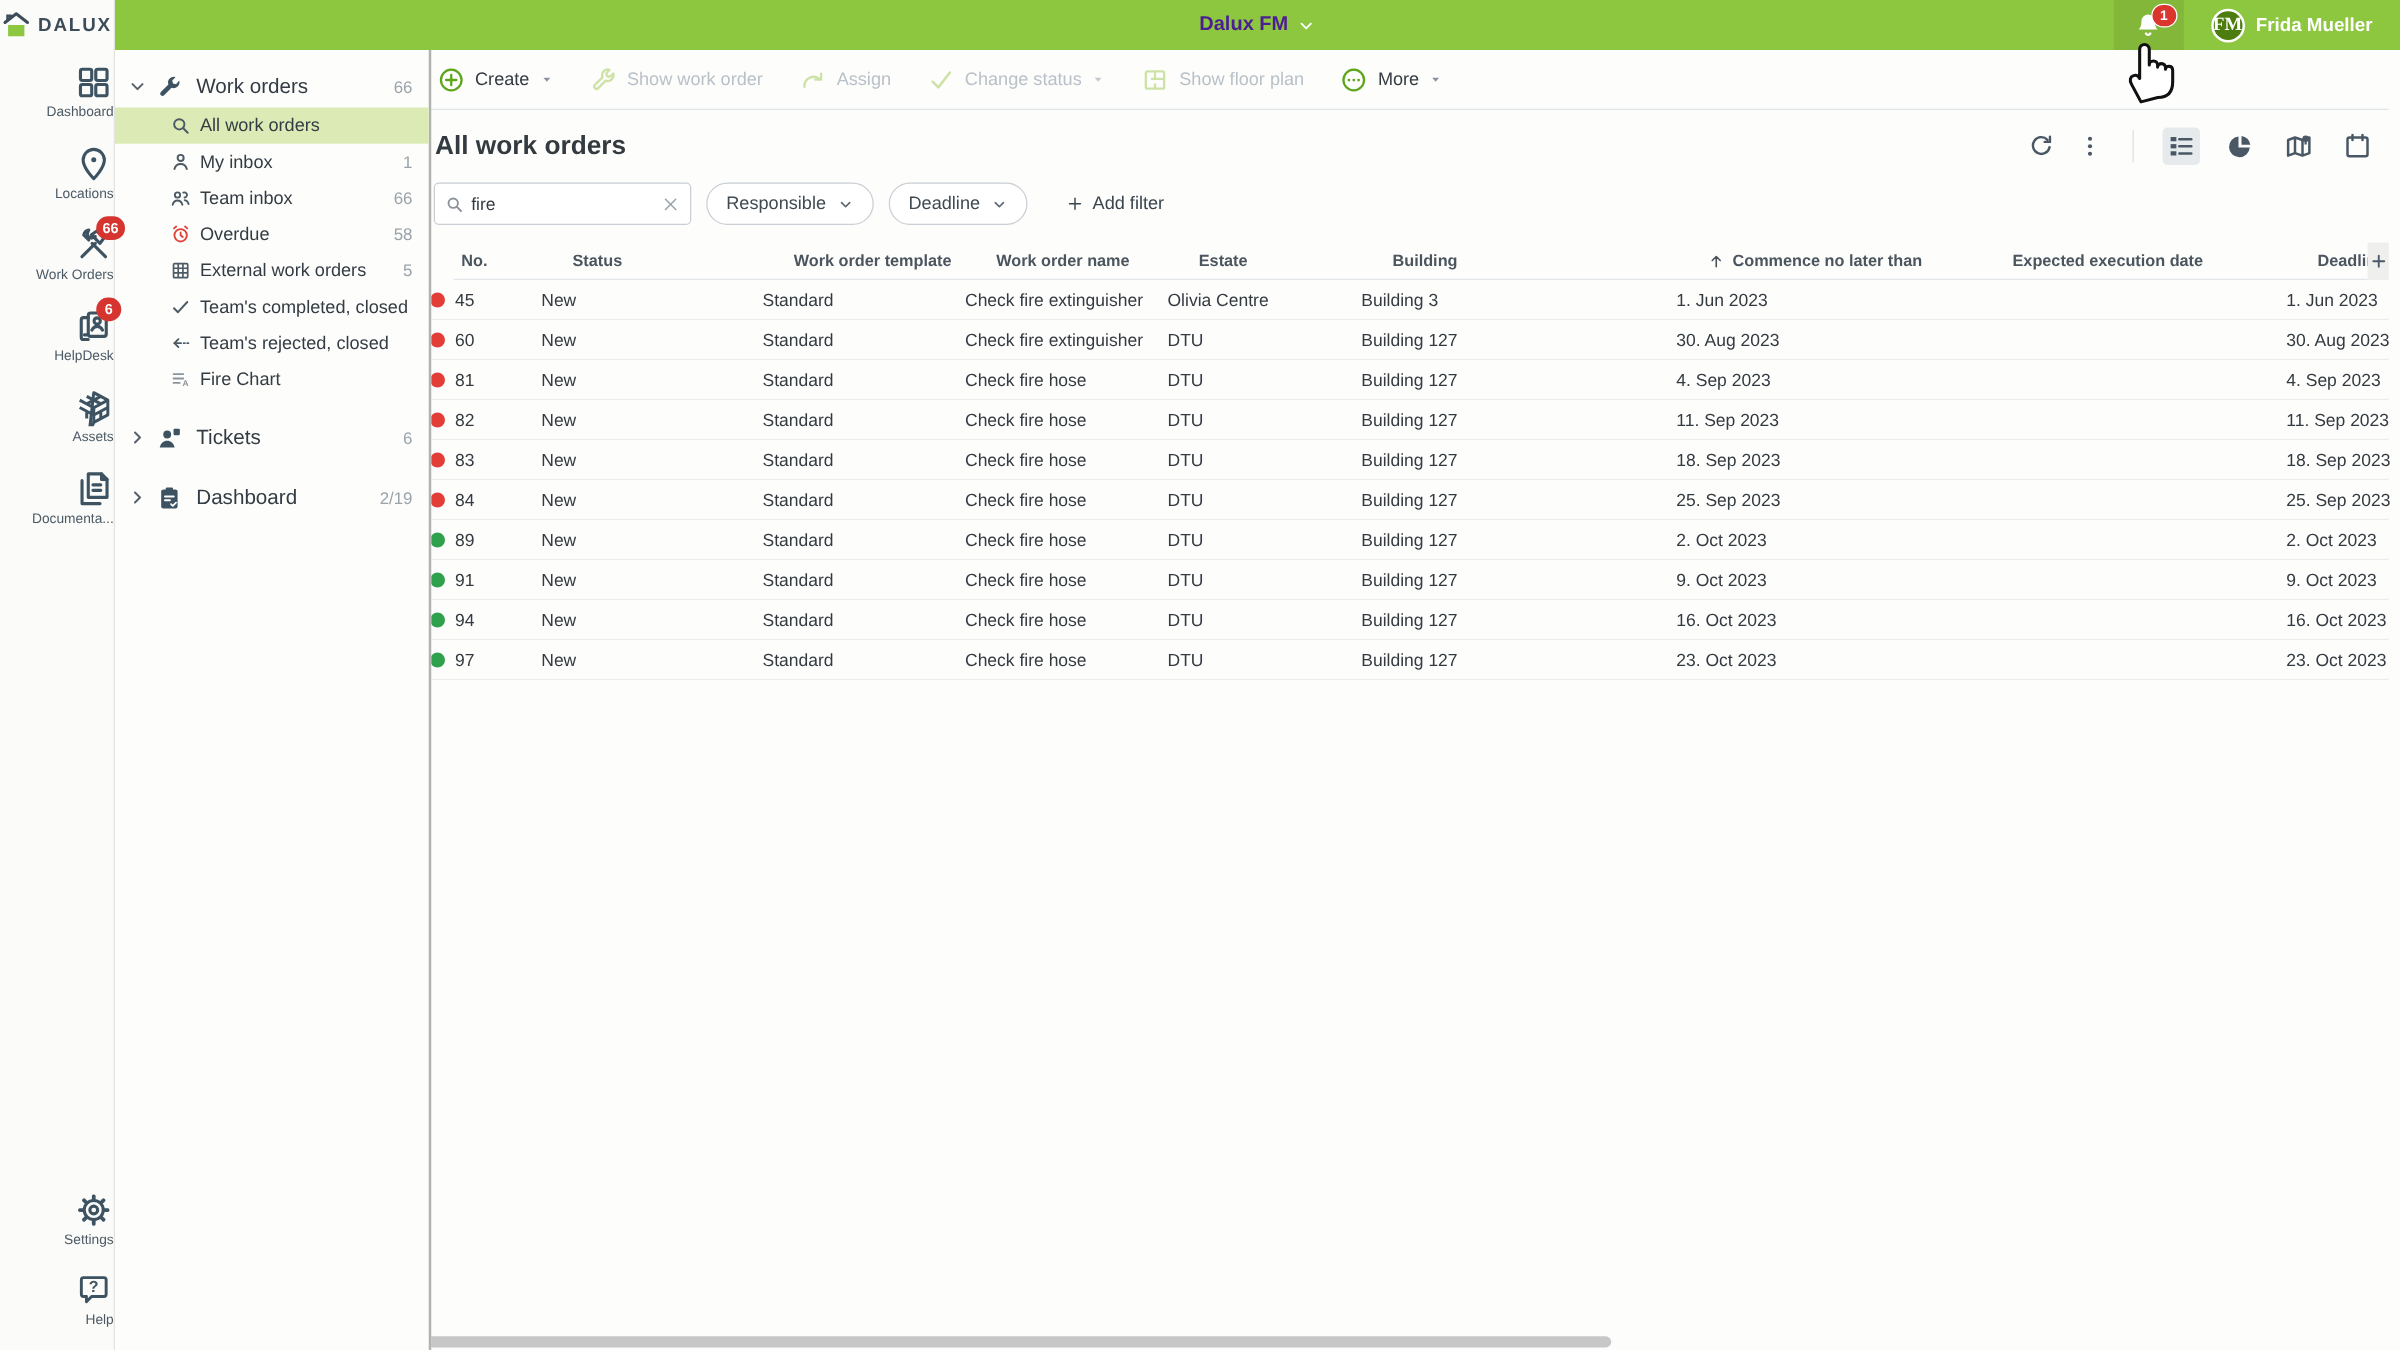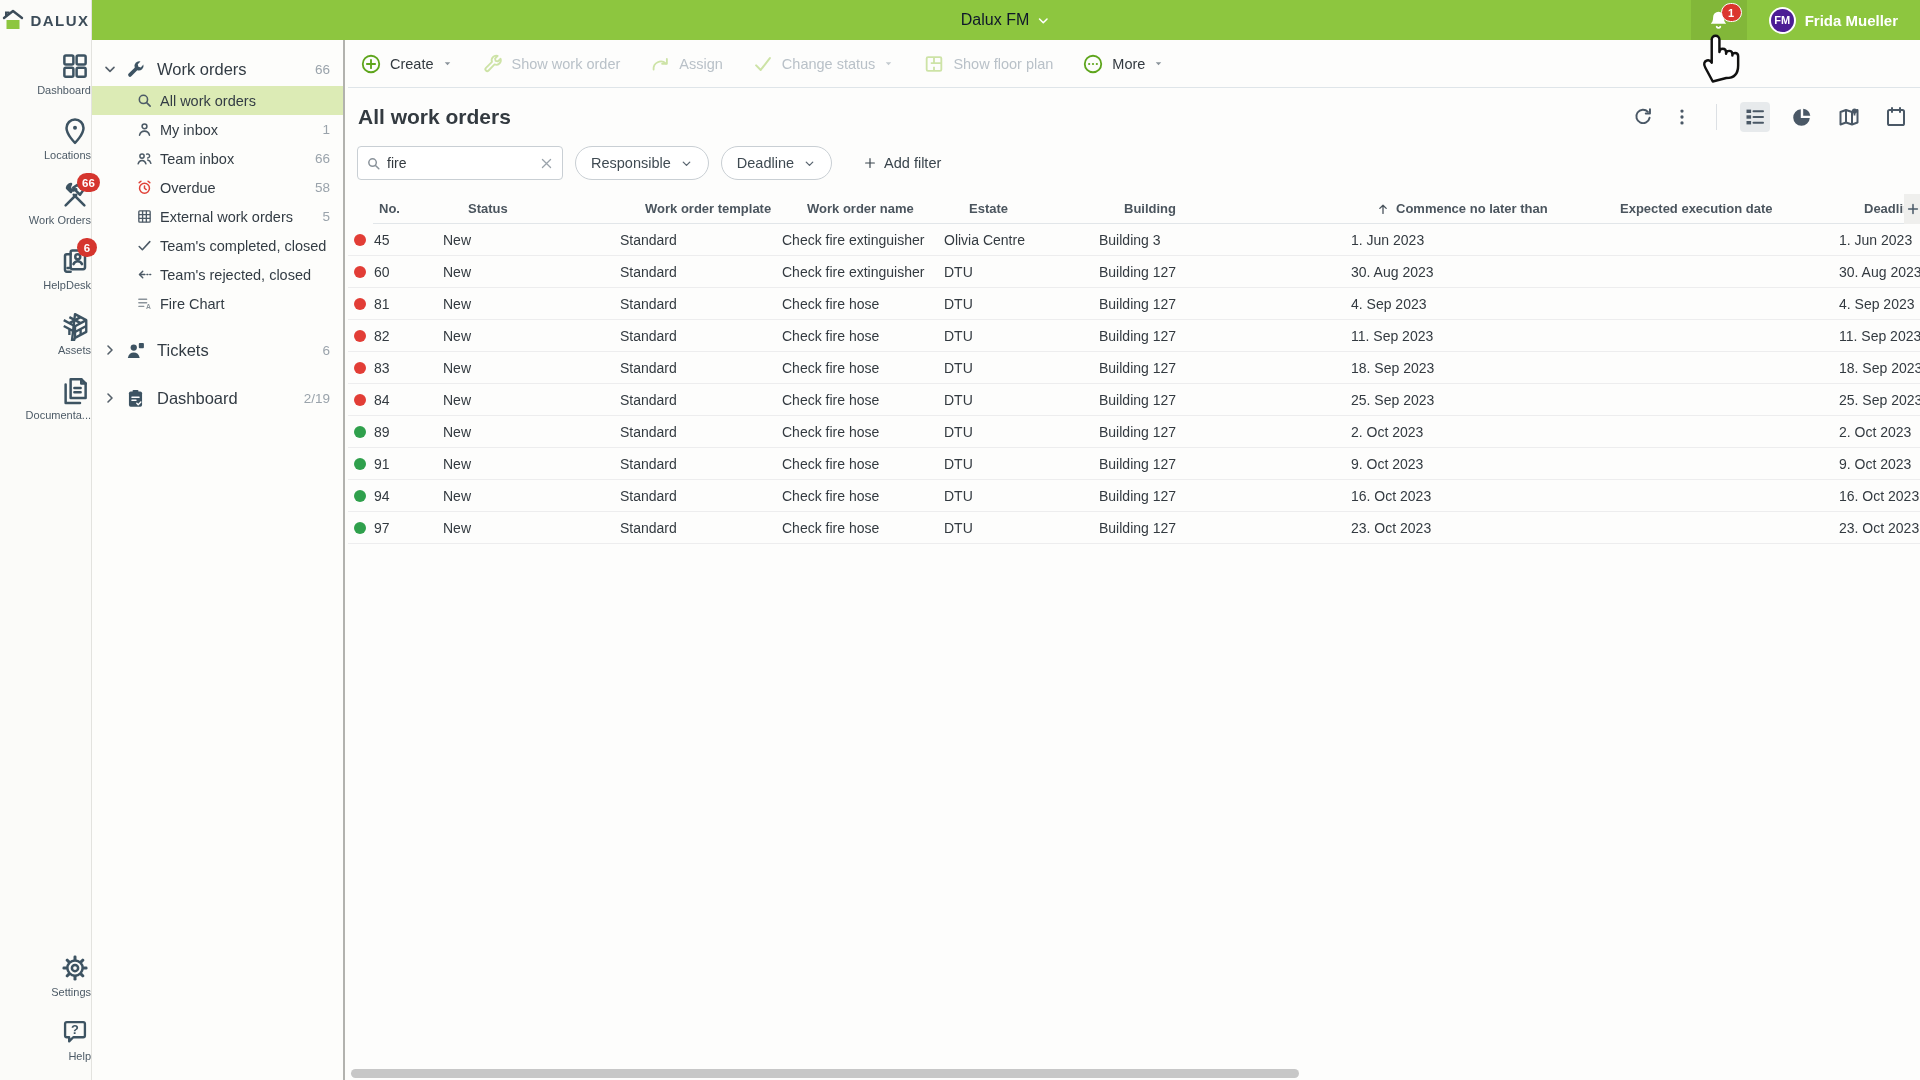--- a/index.html
+++ b/index.html
@@ -20,30 +20,30 @@
   .rail-badge { position:absolute; top:-7px; left:18px; min-width:20px; height:19px; padding:0 5px;
     background:#d5352e; color:#fff; font-size:11.5px; font-weight:700; border-radius:10px;
     display:flex; align-items:center; justify-content:center; }
   .rail-badge:empty { display:none; }
   .rail-bottom { position:absolute; bottom:14px; left:0; width:100%; display:flex; flex-direction:column; gap:14px; }
 
   
   .topbar { position:absolute; left:92px; top:0; width:1828px; height:40px; background:#8dc63f; z-index:4;
     display:flex; align-items:center; }
   .tb-title { position:absolute; left:50%; transform:translateX(-50%); display:flex; align-items:center; gap:7px;
-    color:#0f172a; font-size:16px; font-weight:400; cursor:pointer;text-align:center; }
+    color:#4c1d95; font-size:16px; font-weight:700; cursor:pointer;text-align:center; }
   .tb-right { position:absolute; right:22px; height:40px; display:flex; align-items:center; gap:22px; }
   .bell-btn { width:56px; height:40px; background:#82b739; display:flex; align-items:center; justify-content:center;
     position:relative; cursor:pointer; }
   .bell-badge { position:absolute; top:3px; right:5px; min-width:21px; height:19px; padding:0 5px; background:#db362e;
     border:1.5px solid #fff; border-radius:10px; color:#fff; font-size:11px; font-weight:700;
     display:flex; align-items:center; justify-content:center; }
   .user { display:flex; align-items:center; gap:9px; cursor:pointer; }
-  .avatar { width:27px; height:27px; border-radius:50%; background:#4c1d95; border:2px solid #fff;
-    color:#fff; font-size:11px; font-weight:700; display:flex; align-items:center; justify-content:center; }
+  .avatar { width:27px; height:27px; border-radius:50%; background:#4d7c0f; border:2px solid #fff;
+    color:#fff; font-size:15px; font-weight:700; display:flex; align-items:center; justify-content:center;font-family:Liberation Serif, serif; }
   .user-name { color:#fff; font-size:15px; font-weight:600; }
 
   
   .sidebar2 { position:absolute; left:92px; top:40px; width:253px; height:1040px; background:#fdfdfb;
     border-right:2px solid #b2b2ae; z-index:3; }
   .sb-header, .sb-section { display:flex; align-items:center; padding-left:10px; cursor:pointer; }
   .sb-header { margin-top:14px; height:30px; }
   .sb-chevron { width:16px; height:16px; color:#55606a; flex:none; }
   .sb-ico-lg { width:21px; height:21px; margin-left:7px; color:#3d5362; flex:none; }
   .sb-slabel { margin-left:11px; font-size:16.5px; font-weight:500; color:#333c44; white-space:nowrap; }
@@ -52,21 +52,21 @@
   .sb-item { height:29px; display:flex; align-items:center; padding-left:44px; cursor:pointer; }
   .sb-item.selected { background:#dcebb5; }
   .sb-ico { width:17px; height:17px; color:#4c5a66; flex:none; }
   .sb-ico.red { color:#e04238; }
   .sb-ico.gray { color:#8b949b; }
   .sb-label { margin-left:7px; font-size:14.5px; color:#333c44; white-space:nowrap; }
   .sb-sections { margin-top:8px; }
   .sb-section { height:48px; }
 
   
-  .main { position:absolute; left:348px; top:40px; width:1573px; height:1040px; background:#fdfdfc; }
+  .main { position:absolute; left:338px; top:40px; width:1573px; height:1040px; background:#fdfdfc; }
   .toolbar { height:48px; display:flex; align-items:center; gap:29px; padding-left:12px;
     border-bottom:1px solid #dfe5e9; }
   .tb-btn { display:flex; align-items:center; gap:8px; font-size:14.5px; color:#333a40; cursor:pointer; white-space:nowrap; }
   .tb-btn .ico { width:22px; height:22px; color:#5ea51c; }
   .tb-btn.disabled { color:#b9c1c8; cursor:default; }
   .tb-btn.disabled .ico { color:#cde3a6; }
   .caret { width:11px; height:11px; color:#8a939b; }
   .tb-btn.disabled .caret { color:#c3cacf; }
 
   .title-row { height:58px; display:flex; align-items:center; padding:0 10px; }

